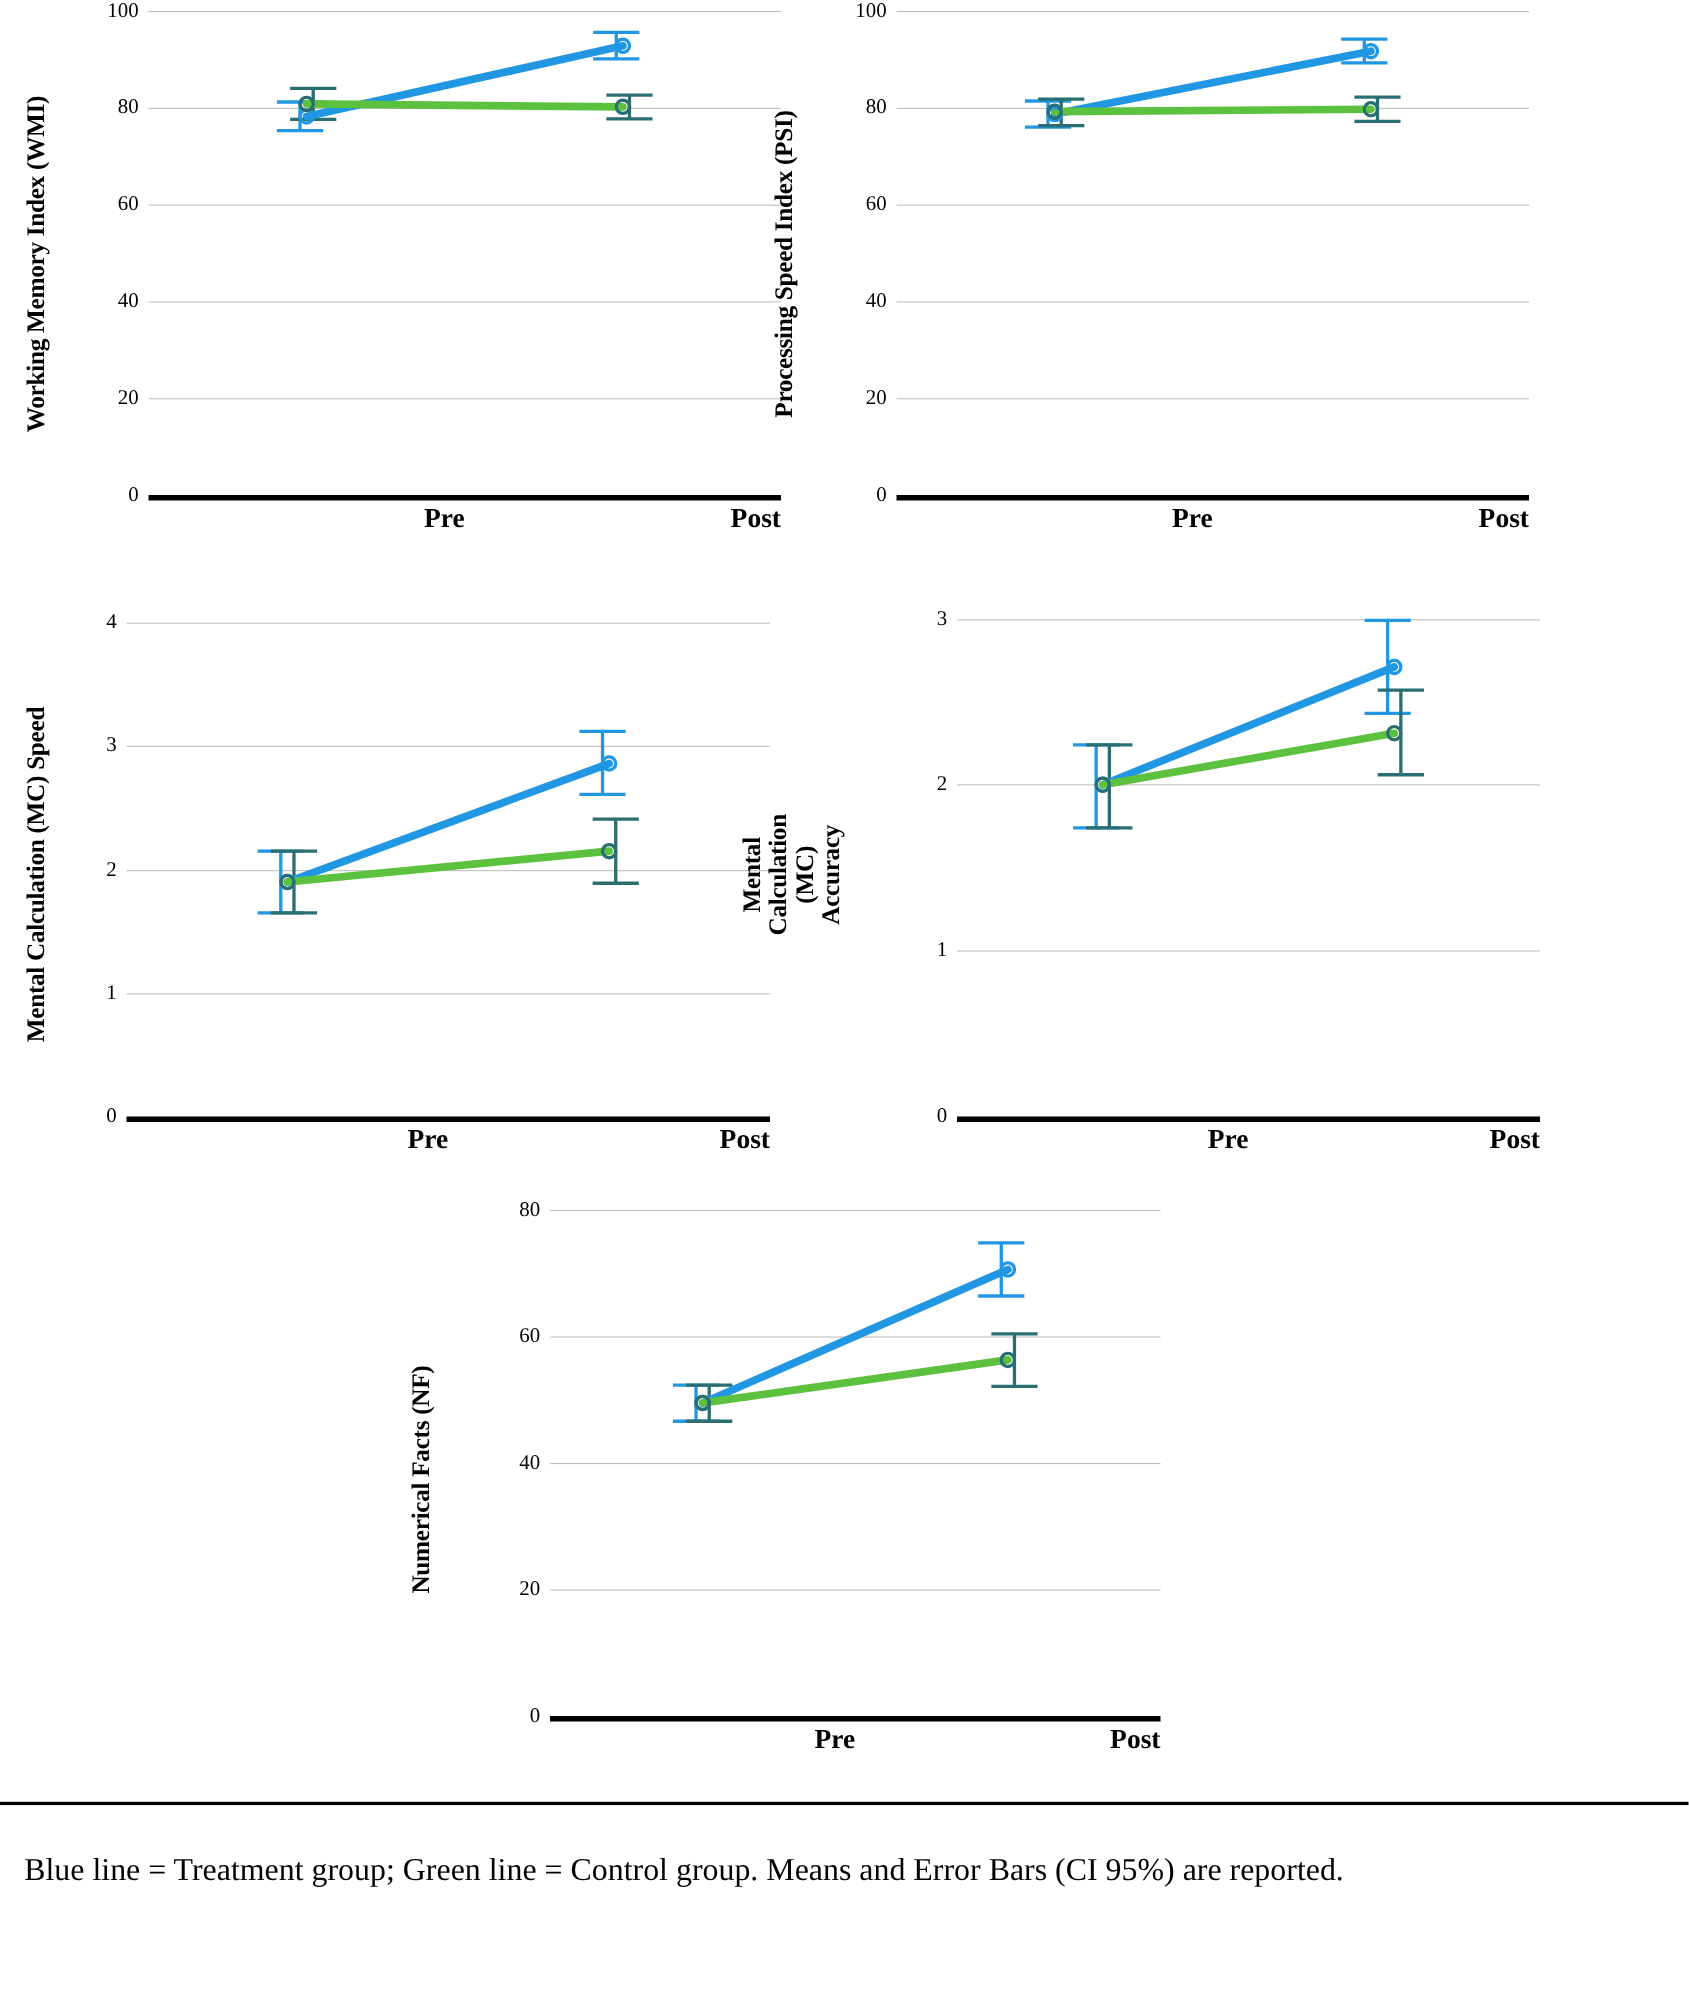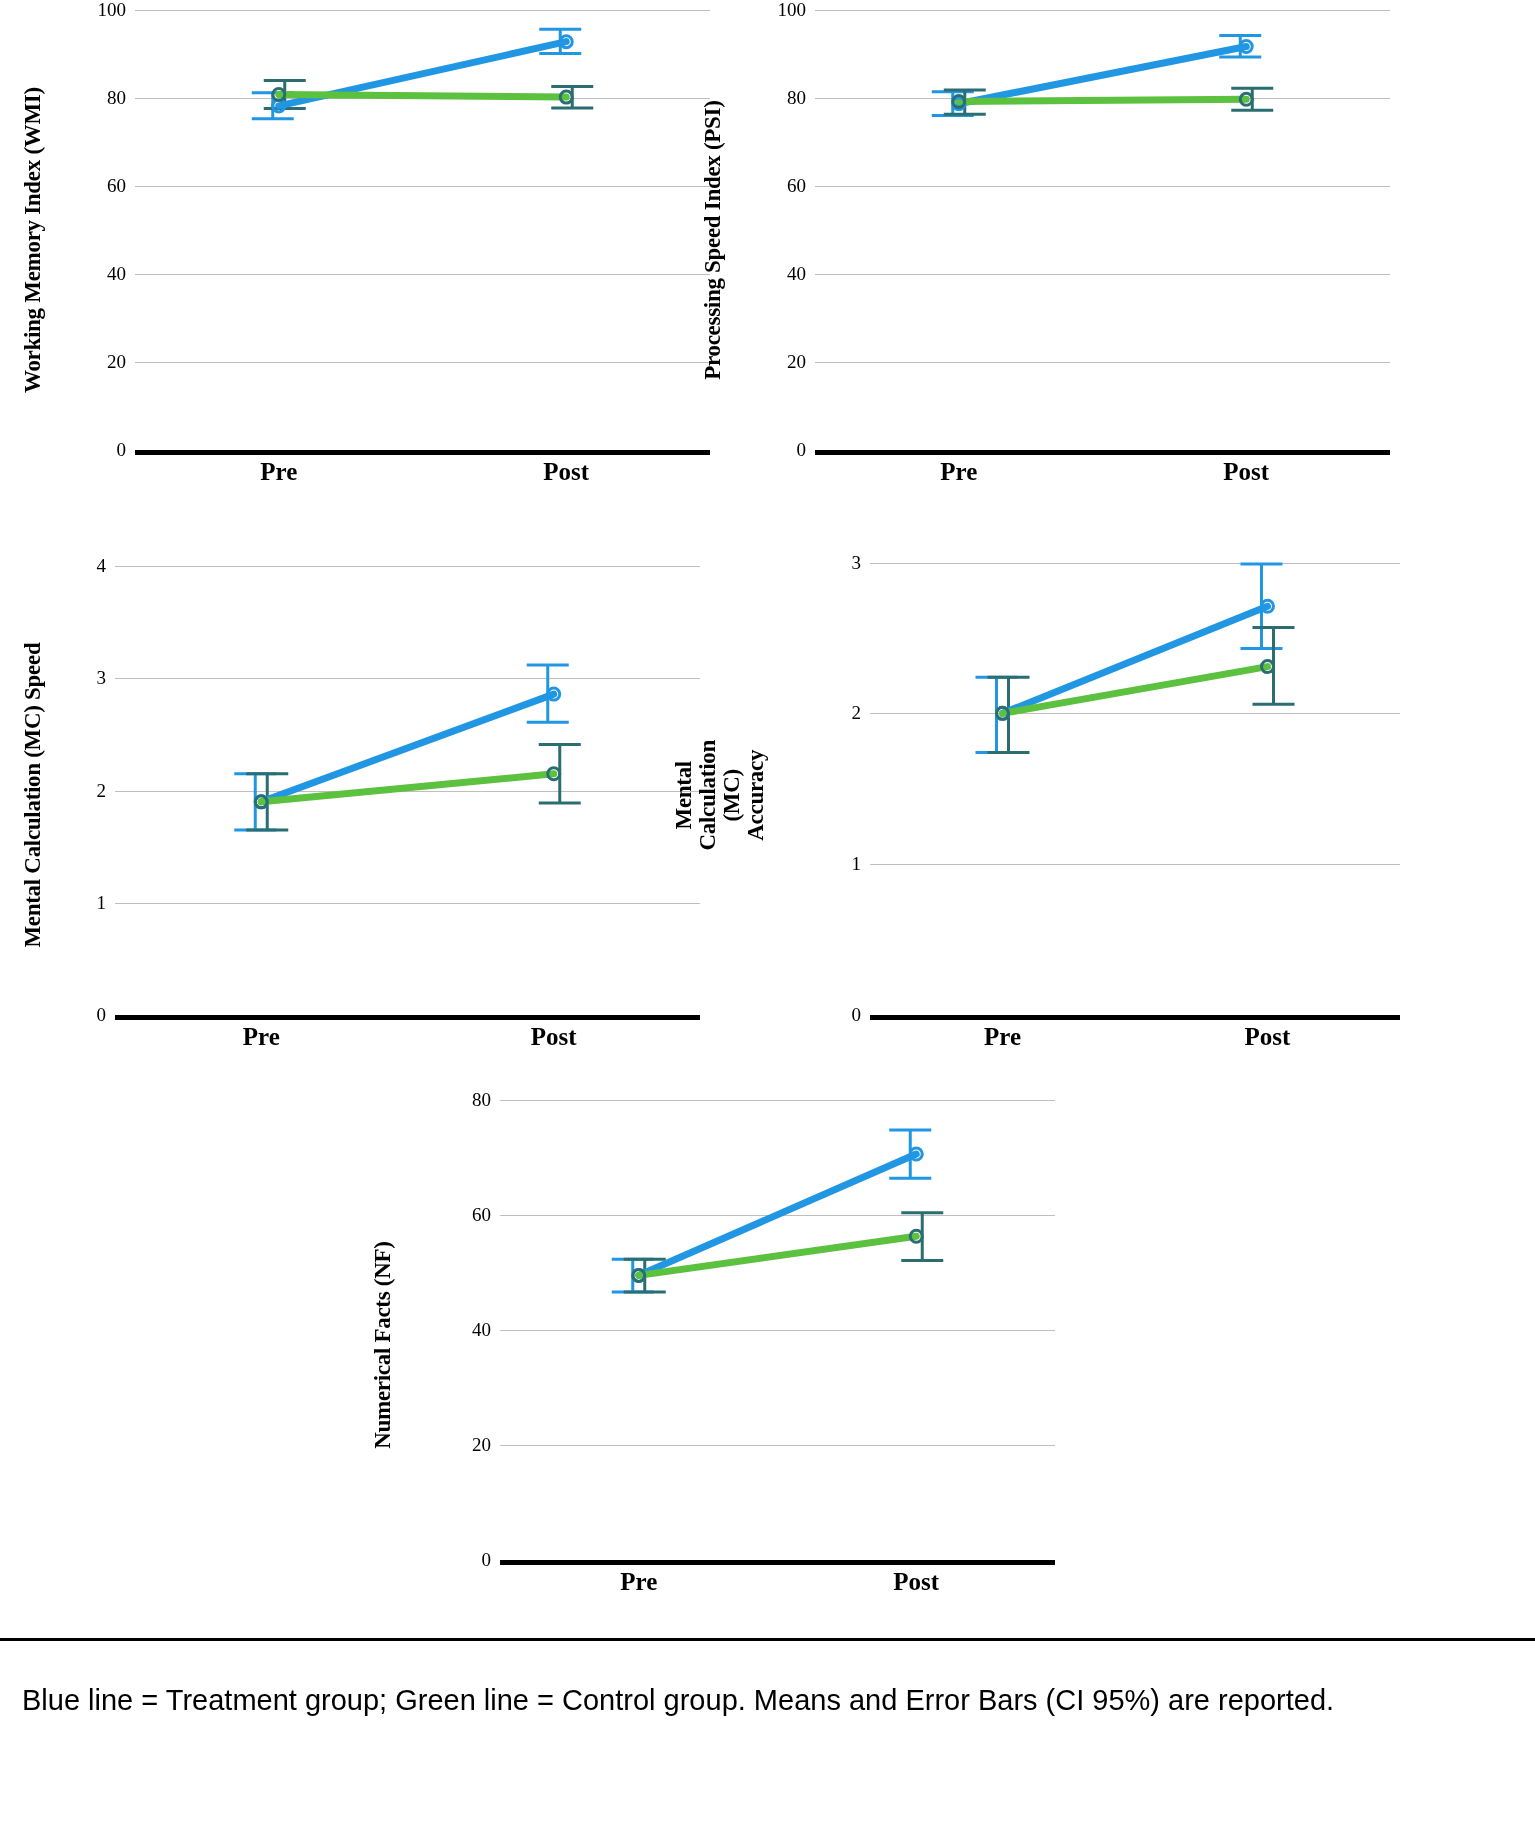--- a/index.html
+++ b/index.html
@@ -89,37 +89,37 @@
   .xlabels {
     position: absolute;
     left: 0;
     right: 0;
     display: flex;
     font-weight: bold;
     font-size: 25px;
   }
   .xlabels span {
     flex: 1;
-    text-align: center;
+    text-align: right;
   }
   svg.series {
     position: absolute;
     left: 0; top: 0;
     width: 100%;
     height: 100%;
     overflow: visible;
   }
   .caption {
     position: absolute;
     left: 22px;
     right: 30px;
     font-size: 29px;
     line-height: 1.32;
     text-align: justify;
-    font-family: Liberation Sans, sans-serif;
+    font-family: Liberation Serif, serif;
   }
   .rule {
     position: absolute;
     left: 0;
     right: 0;
     height: 3px;
     background: #000;
   }
 </style>
 </head>

